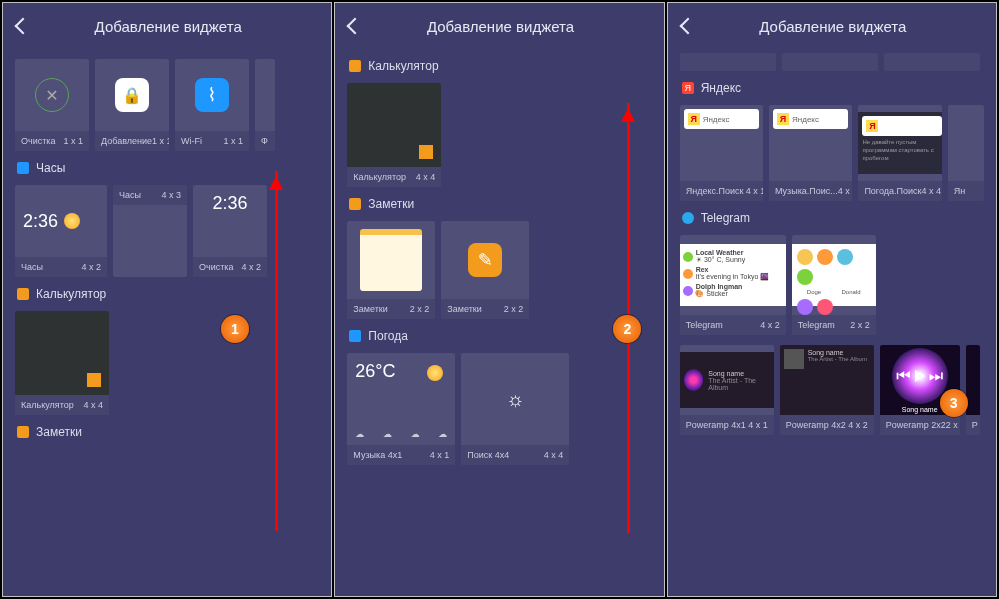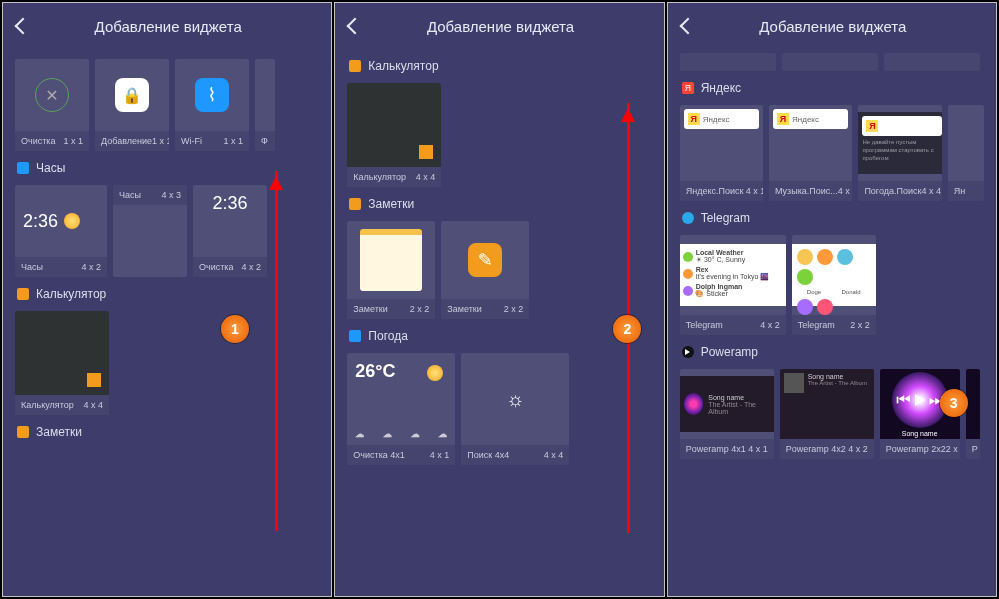--- a/index.html
+++ b/index.html
@@ -21,21 +21,21 @@
 
 .sq{width:34px;height:34px;border-radius:8px;display:flex;align-items:center;justify-content:center}
 .calc{width:100%;height:100%;background:#2f3233;position:relative}
 .calc::after{content:"";position:absolute;right:8px;bottom:8px;width:14px;height:14px;background:#f29b1d}
 .notes{background:#fff7e0;width:62px;height:62px;border-top:6px solid #f6c24a;border-radius:3px}
 .tg{background:#fff;width:100%;height:62px;font-size:7px;padding:3px;color:#444}
 .tg-row{display:flex;align-items:center;gap:3px;margin:2px 0}
 .dot{width:10px;height:10px;border-radius:50%}
 .ysrch{background:#fff;border-radius:3px;height:20px;width:80px;font-size:8px;color:#666;display:flex;align-items:center;padding:0 4px}
 .ysrch .y{background:#ffdb4d;color:#d00;width:12px;height:12px;display:flex;align-items:center;justify-content:center;font-weight:bold;margin-right:3px;font-size:9px}
-.wthr{color:#fff;font-size:18px;font-weight:700;width:100%;height:100%;padding:8px;position:relative}
+.wthr{color:#fff;font-size:18px;font-weight:400;width:100%;height:100%;padding:8px;position:relative}
 .sun{width:16px;height:16px;border-radius:50%;background:radial-gradient(#ffe27a,#f7a51e)}
 .pwr{background:#231a2a;width:100%;height:56px;display:flex;align-items:center;gap:5px;padding:4px;font-size:7px;color:#ccc}
 .disc{width:30px;height:30px;border-radius:50%;background:radial-gradient(circle,#ff3ab0 20%,#6a1fa8 60%,#1a0e33)}
 .stickers{background:#fff;width:100%;height:62px;display:flex;flex-wrap:wrap;gap:4px;padding:5px;align-content:flex-start}
 .stk{width:16px;height:16px;border-radius:50%}
 .emptycard{background:#474670;height:18px;border-radius:2px}
 .darkw{background:#2a2a3a;width:100%;height:62px;color:#ddd;font-size:7px;padding:4px}
 .glow{width:56px;height:56px;border-radius:50%;background:radial-gradient(circle,#fff 5%,#d34bff 35%,#3a1a66 70%,#120822);position:relative}
 .play{position:absolute;inset:0;display:flex;align-items:center;justify-content:center;gap:4px;color:#fff}
 .tri{width:0;height:0;border-top:6px solid transparent;border-bottom:6px solid transparent;border-left:10px solid #fff}
@@ -208,21 +208,21 @@
       <div class="card" style="width:108px;height:112px">
         <div class="body">
             <div class="wthr"><span>26°C</span><div class="sun" style="position:absolute;top:12px;right:12px"></div><div style="position:absolute;bottom:6px;left:8px;right:8px;display:flex;justify-content:space-between;font-size:9px;opacity:.7">
                 <span>☁</span>
                 <span>☁</span>
                 <span>☁</span>
                 <span>☁</span>
               </div></div>
           </div>
         <div class="lbl">
-            <span>Очистка 4x1</span>
+            <span>Музыка 4x1</span>
             <span>4 x 1</span>
           </div>
       </div>
       <div class="card" style="width:108px;height:112px">
         <div class="body" style="color:#fff;font-size:20px">☼</div>
         <div class="lbl">
             <span>Поиск 4x4</span>
             <span>4 x 4</span>
           </div>
       </div>
@@ -345,26 +345,20 @@
           </div>
         <div class="lbl">
             <span>Telegram</span>
             <span>2 x 2</span>
           </div>
       </div>
     </div>
   </div>
 
   <div class="sec">
-    <div class="sec-hd">
-        <span class="pip" style="background:#111;border-radius:50%;position:relative">
-          <span style="position:absolute;inset:3px;border-left:5px solid #fff;border-top:3px solid transparent;border-bottom:3px solid transparent"></span>
-        </span>
-        <span>Poweramp</span>
-      </div>
     <div class="row">
       <div class="card" style="width:94px;height:90px">
         <div class="body">
             <div class="pwr">
               <div class="disc" style="width:22px;height:22px"></div>
               <div>
                 <div>Song name</div>
                 <div style="opacity:.6">The Artist - The Album</div>
               </div>
             </div>

